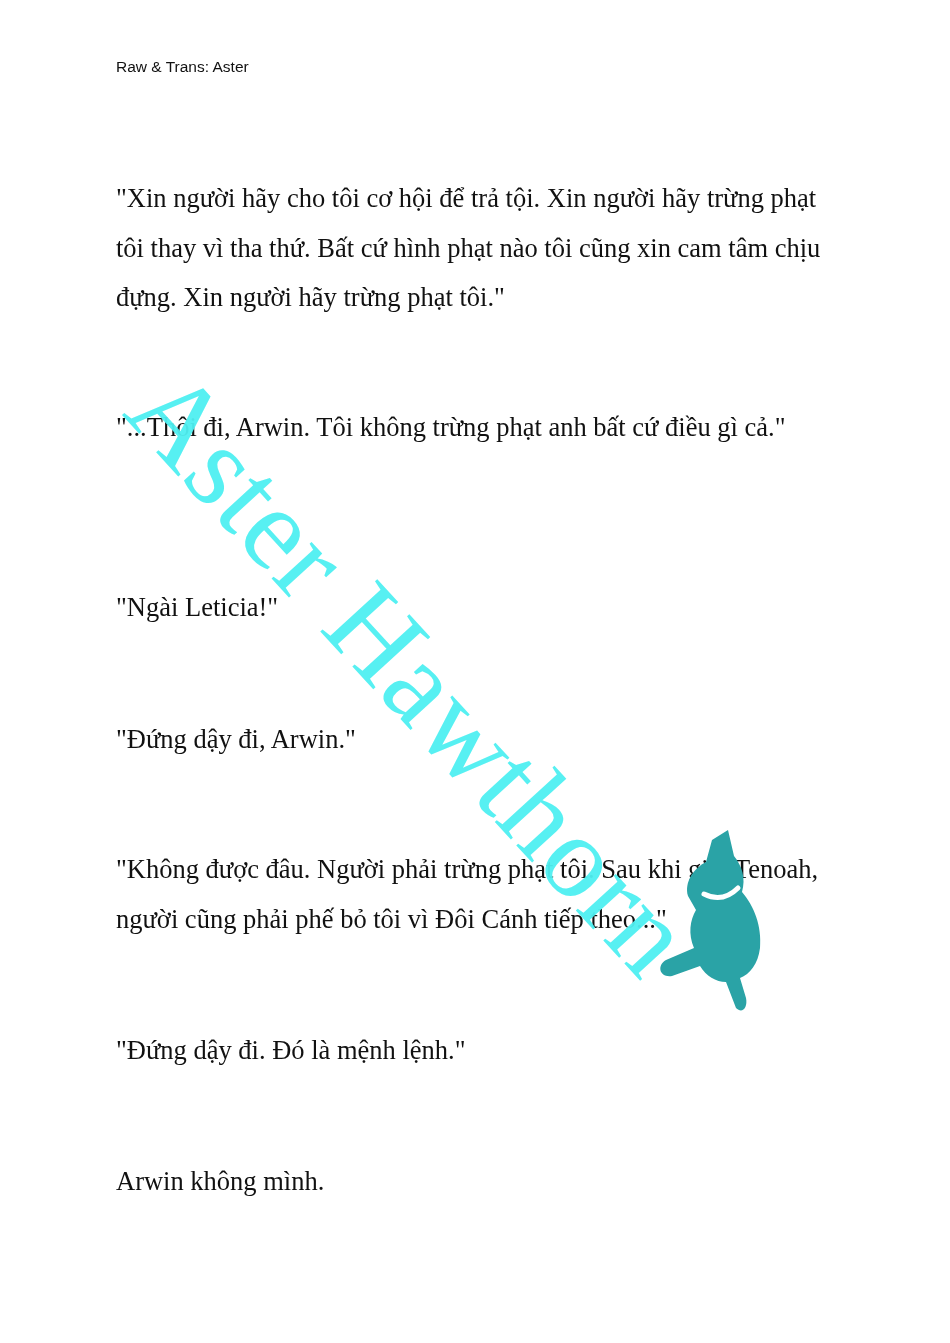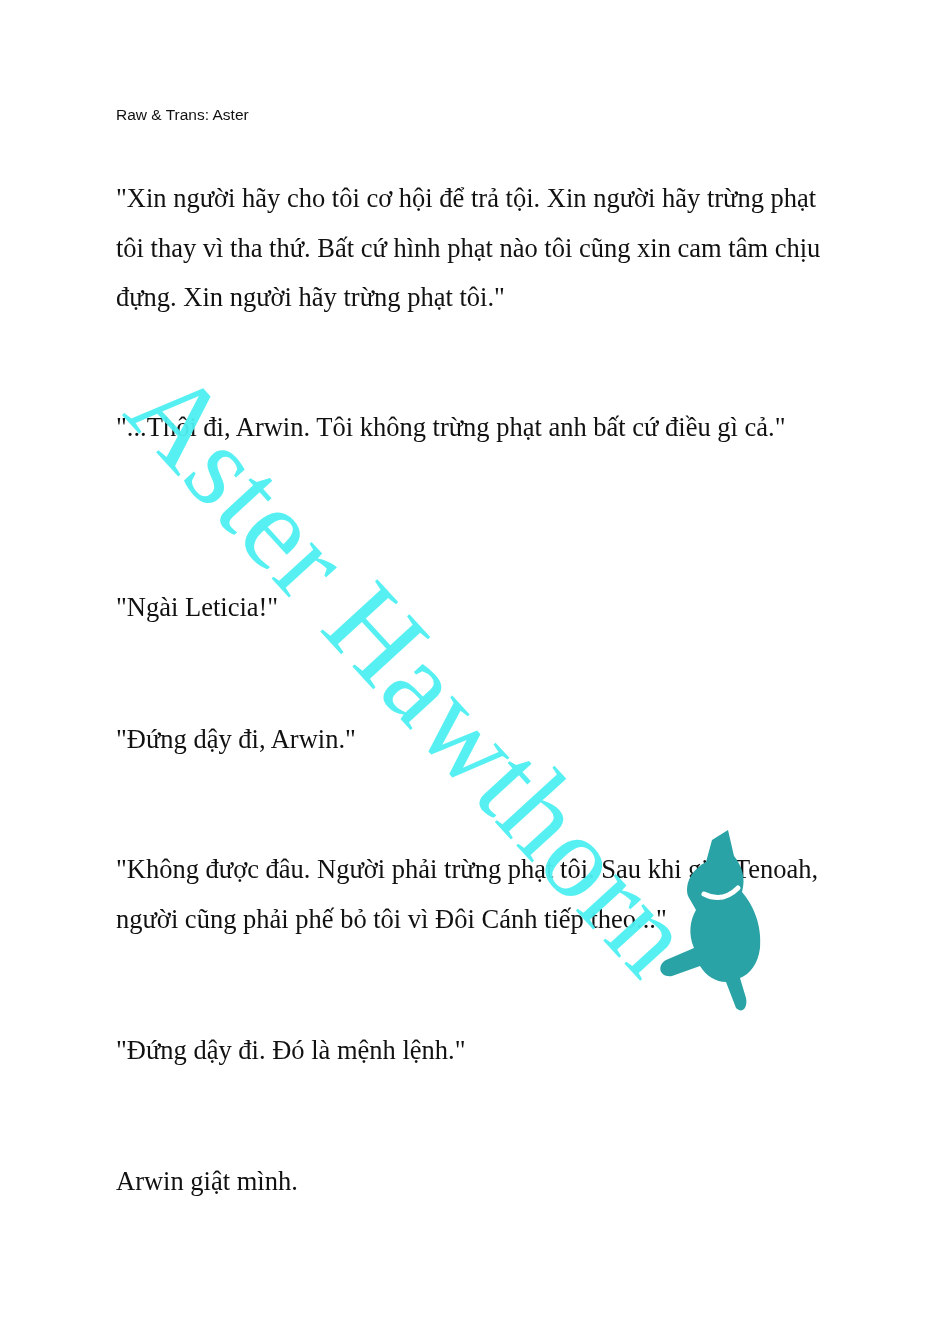--- a/index.html
+++ b/index.html
@@ -1,21 +1,21 @@
 <!DOCTYPE html>
 <html><head>
 <meta charset="utf-8">
 <style>
   html, body { margin: 0; padding: 0; }
   body {
     width: 950px; height: 1343px; background: #ffffff; position: relative; overflow: hidden;
   }
   .header {
     position: absolute; left: 116px; top: 58px;
-    font-family: "Liberation Sans", sans-serif; font-size: 15.5px; color: #111; margin-top: 48px;
+    font-family: "Liberation Sans", sans-serif; font-size: 15.5px; color: #111;
   }
   .para {
     position: absolute; left: 116px; width: 730px;
     font-family: "Liberation Serif", serif; font-size: 26.5px; line-height: 49.5px; color: #111;
     margin: 0;
   }
   .watermark {
     position: absolute; left: 120px; top: 560px;
     font-family: "Liberation Serif", serif; font-size: 118px; color: #4ff0f2;
     transform-origin: left center; transform: rotate(47.5deg);
@@ -28,21 +28,21 @@
 <body>
 
 <div class="header">Raw &amp; Trans: Aster</div>
 
 <p class="para" style="top:174px">"Xin người hãy cho tôi cơ hội để trả tội. Xin người hãy trừng phạt tôi thay vì tha thứ. Bất cứ hình phạt nào tôi cũng xin cam tâm chịu đựng. Xin người hãy trừng phạt tôi."</p>
 <p class="para" style="top:403px">"...Thôi đi, Arwin. Tôi không trừng phạt anh bất cứ điều gì cả."</p>
 <p class="para" style="top:583px">"Ngài Leticia!"</p>
 <p class="para" style="top:715px">"Đứng dậy đi, Arwin."</p>
 <p class="para" style="top:845px">"Không được đâu. Người phải trừng phạt tôi. Sau khi giết Tenoah, người cũng phải phế bỏ tôi vì Đôi Cánh tiếp theo..."</p>
 <p class="para" style="top:1026px">"Đứng dậy đi. Đó là mệnh lệnh."</p>
-<p class="para" style="top:1157px">Arwin giật mình.</p>
+<p class="para" style="top:1157px">Arwin không mình.</p>
 
 <div class="watermark" style="top:320px;left:150px">Aster Hawthorn</div>
 
 <svg class="cat" viewBox="0 0 130 190">
   <g fill="#2aa3a6">
     <path d="M62 14 L78 4 L84 30 C92 40 96 52 92 66 C104 80 112 100 110 122 C108 138 100 148 90 152 L96 172 C98 182 92 188 86 182 L76 156 C66 156 56 150 50 140 L22 150 C10 152 6 140 16 134 L44 122 C38 108 40 94 46 84 L38 70 C34 56 44 42 56 36 Z"></path>
   </g>
   <path d="M54 68 C66 74 78 72 88 62" stroke="#ffffff" stroke-width="5" fill="none" stroke-linecap="round"></path>
 </svg>
 

